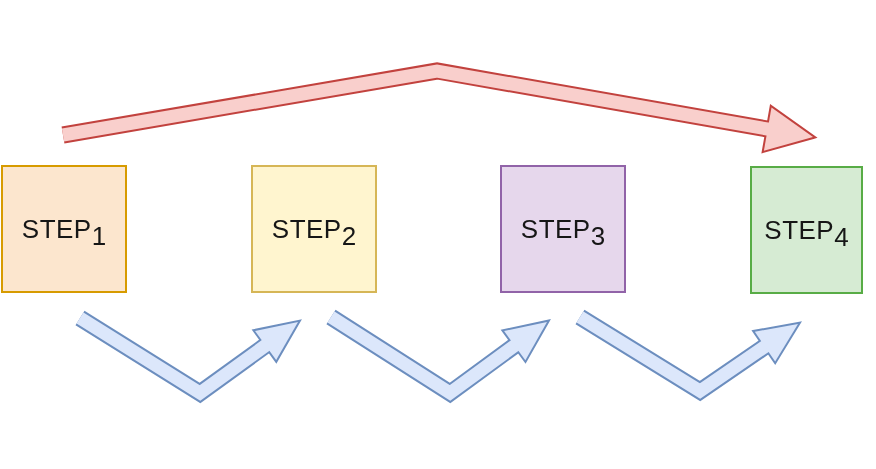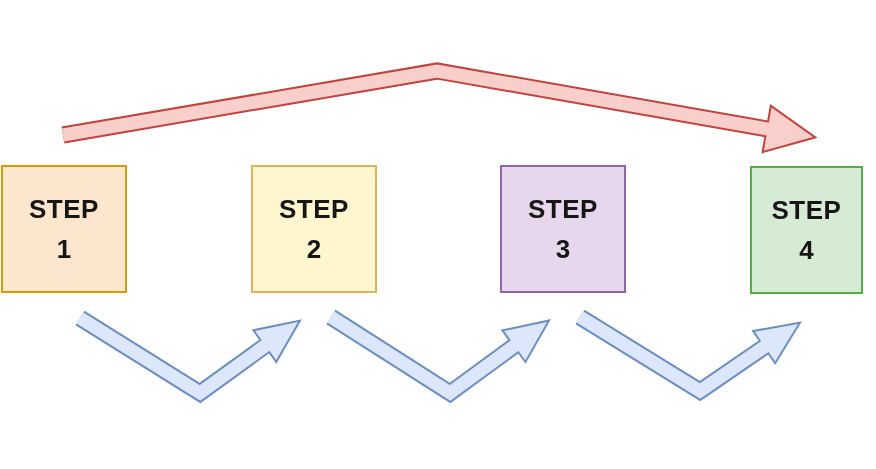--- a/index.html
+++ b/index.html
@@ -22,28 +22,27 @@
     width: 876px;
     height: 469px;
   }
   .step {
     position: absolute;
     top: 165px;
     width: 122px;
     height: 124px;
     border: 2px solid #000;
     display: flex;
-    flex-direction: column;
+    flex-direction: row;
     align-items: center;
     justify-content: center;
     text-align: center;
     color: #161616;
     font-size: 26px;
     line-height: 1.0;
-    font-weight: bold;
   }
   .step .step-label {
     display: block;
     letter-spacing: 0.5px;
   }
   .step .step-number {
     display: block;
     margin-top: 14px;
   }
   .s1 { left: 1px; }

